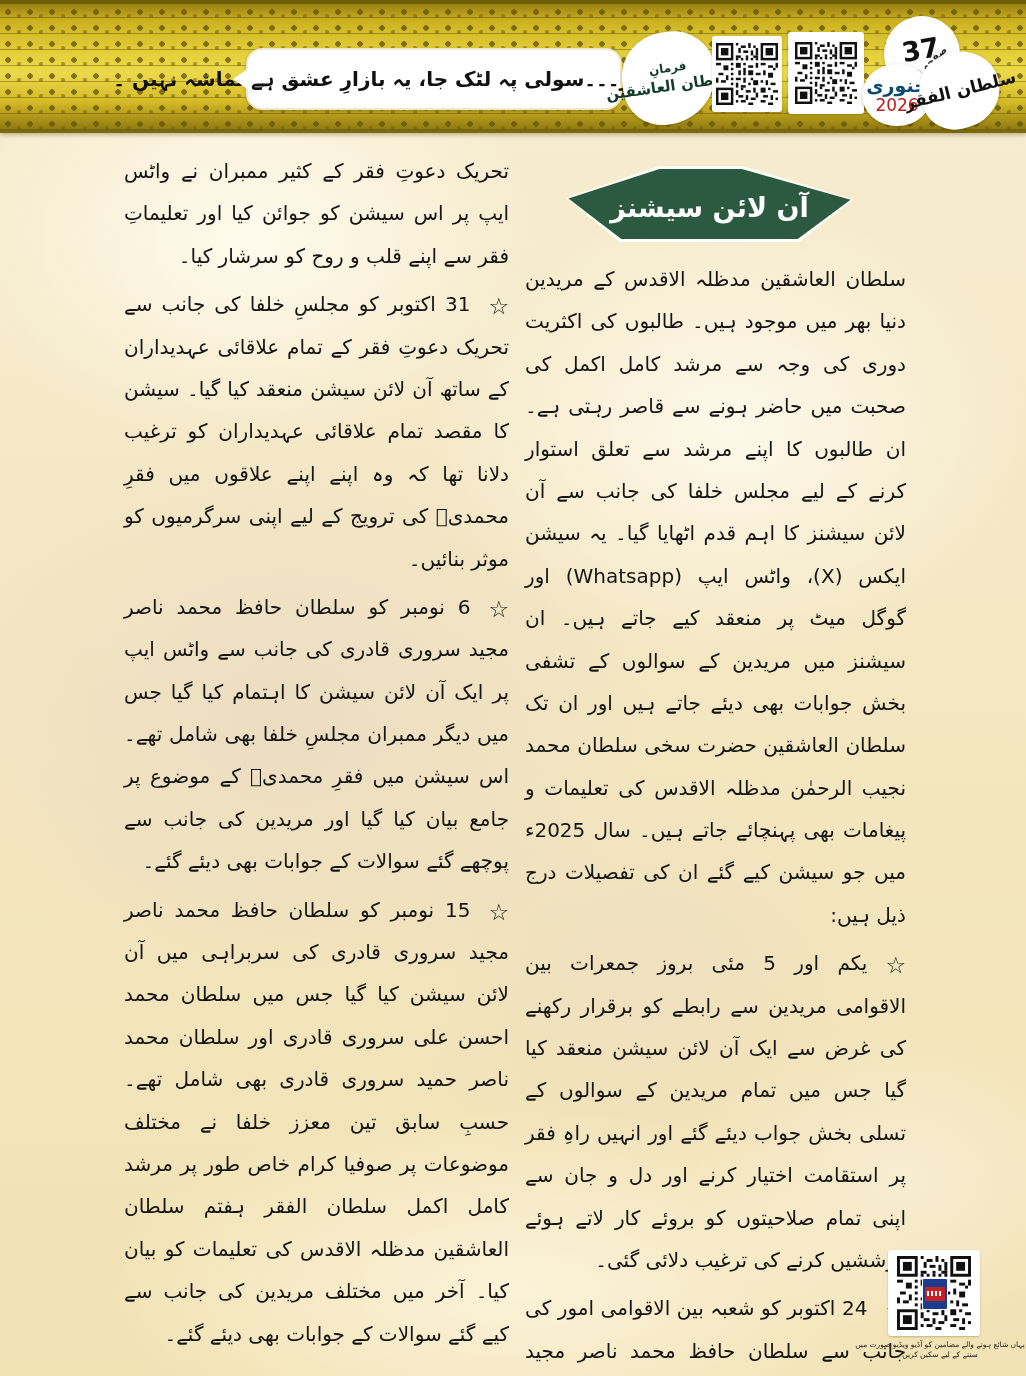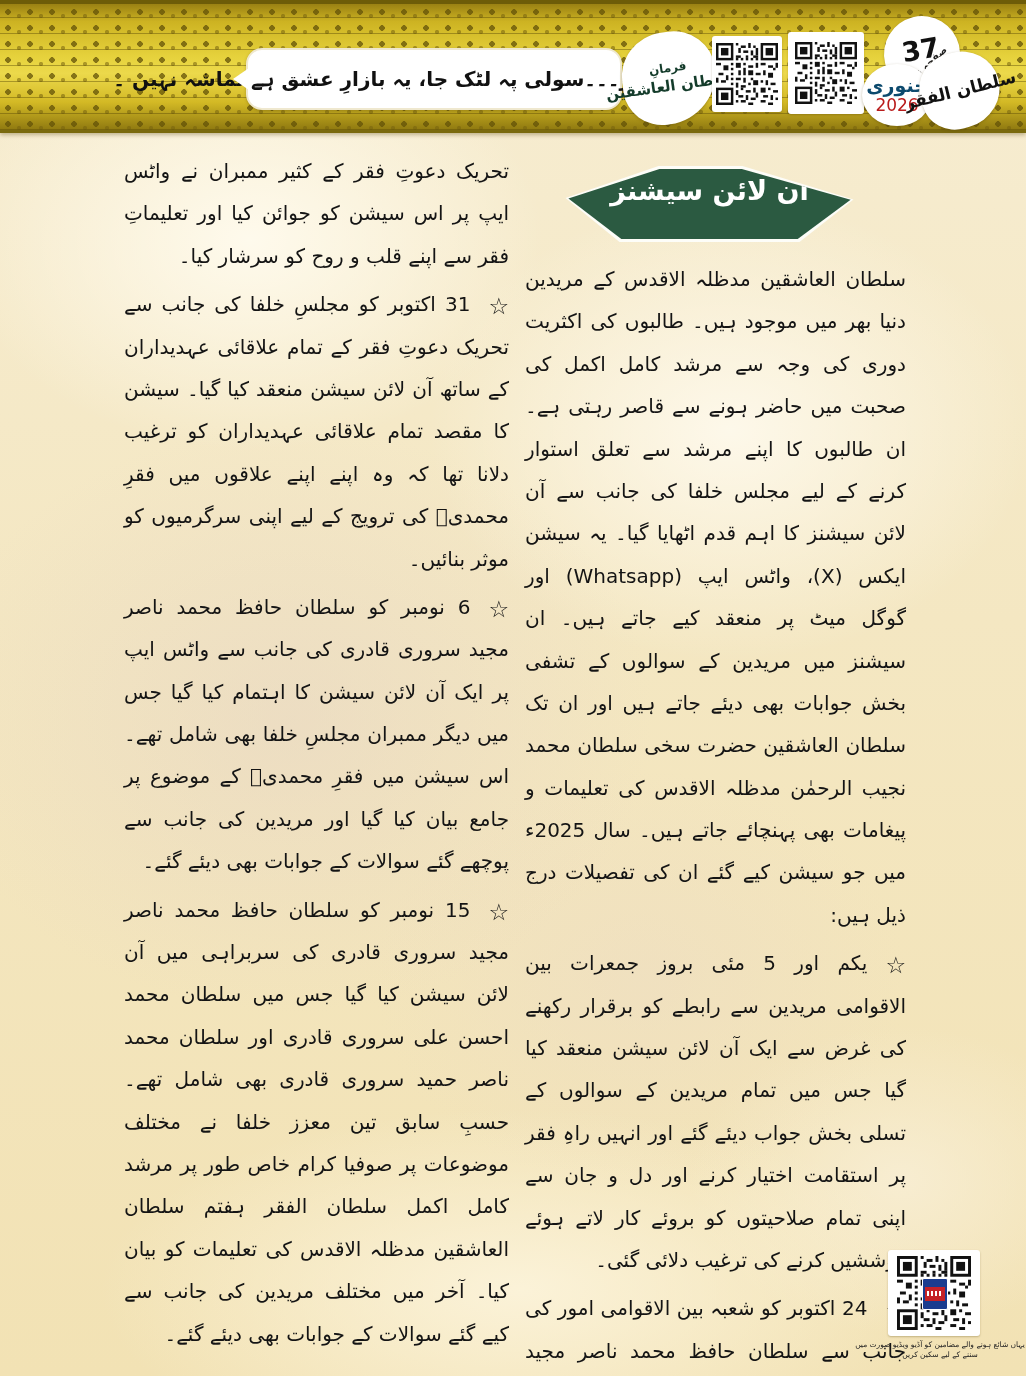--- a/index.html
+++ b/index.html
@@ -99,21 +99,21 @@
   .banner-outline{
     position:relative; width:300px; height:76px; margin:0 auto 16px auto;
     clip-path:polygon(33% 0%, 61% 0%, 98% 44%, 80% 100%, 20% 100%, 2% 42%);
     background:#fdfdf8;
     filter:drop-shadow(0 2px 2px rgba(60,50,10,.4));
   }
   .banner-inner{
     position:absolute; inset:3px;
     clip-path:polygon(33% 0%, 61% 0%, 98% 44%, 80% 100%, 20% 100%, 2% 42%);
     background:#2b5a41;
-    display:flex; align-items:flex-start; justify-content:center;
+    display:flex; align-items:center; justify-content:center;
   }
   .banner-inner .title{
     color:#fff; font-size:27px; font-weight:bold; letter-spacing:1px;
     padding-top:6px;
   }
 
   
   .col{position:absolute; direction:rtl; color:#141414;}
   .col-right{left:513px; top:166px; width:393px;}
   .col-left{left:112px; top:150px; width:397px;}

